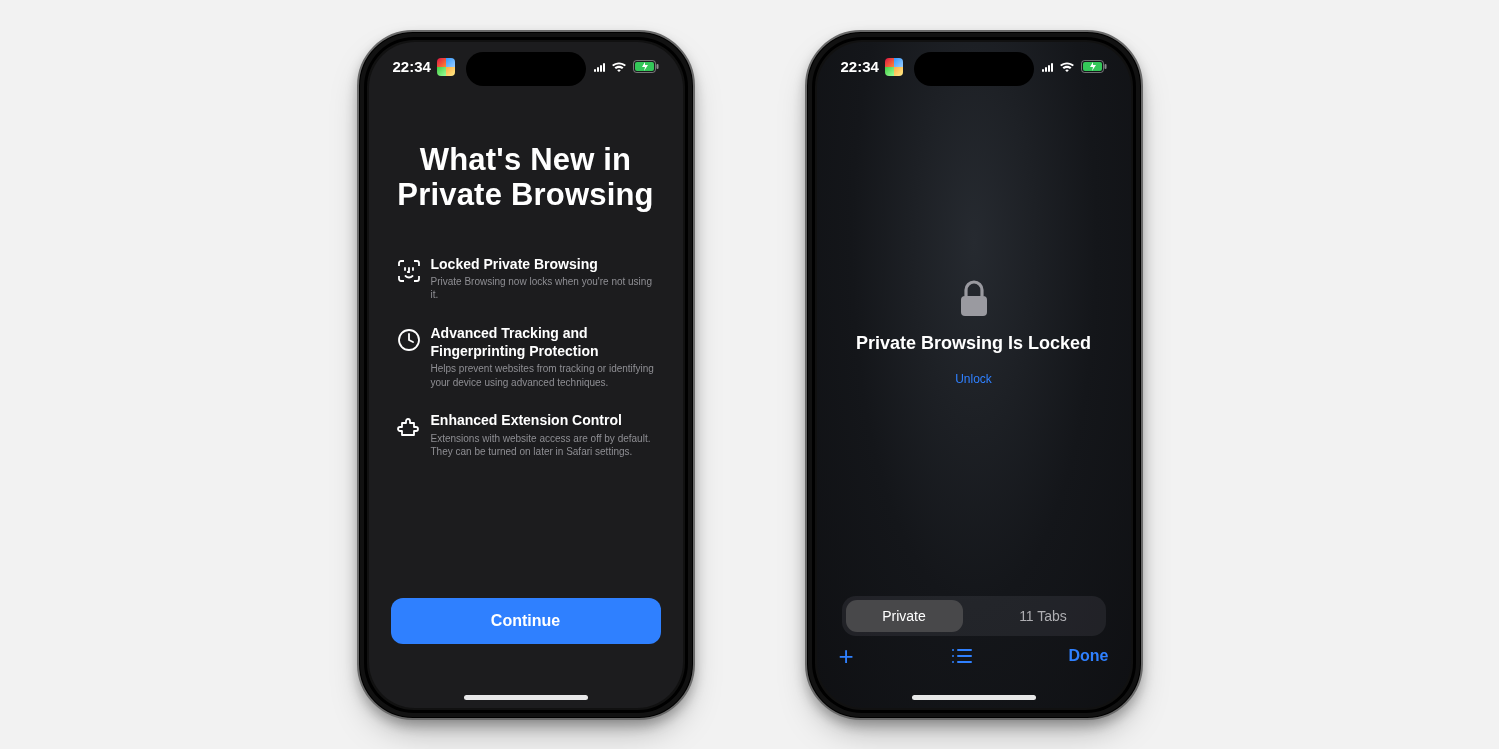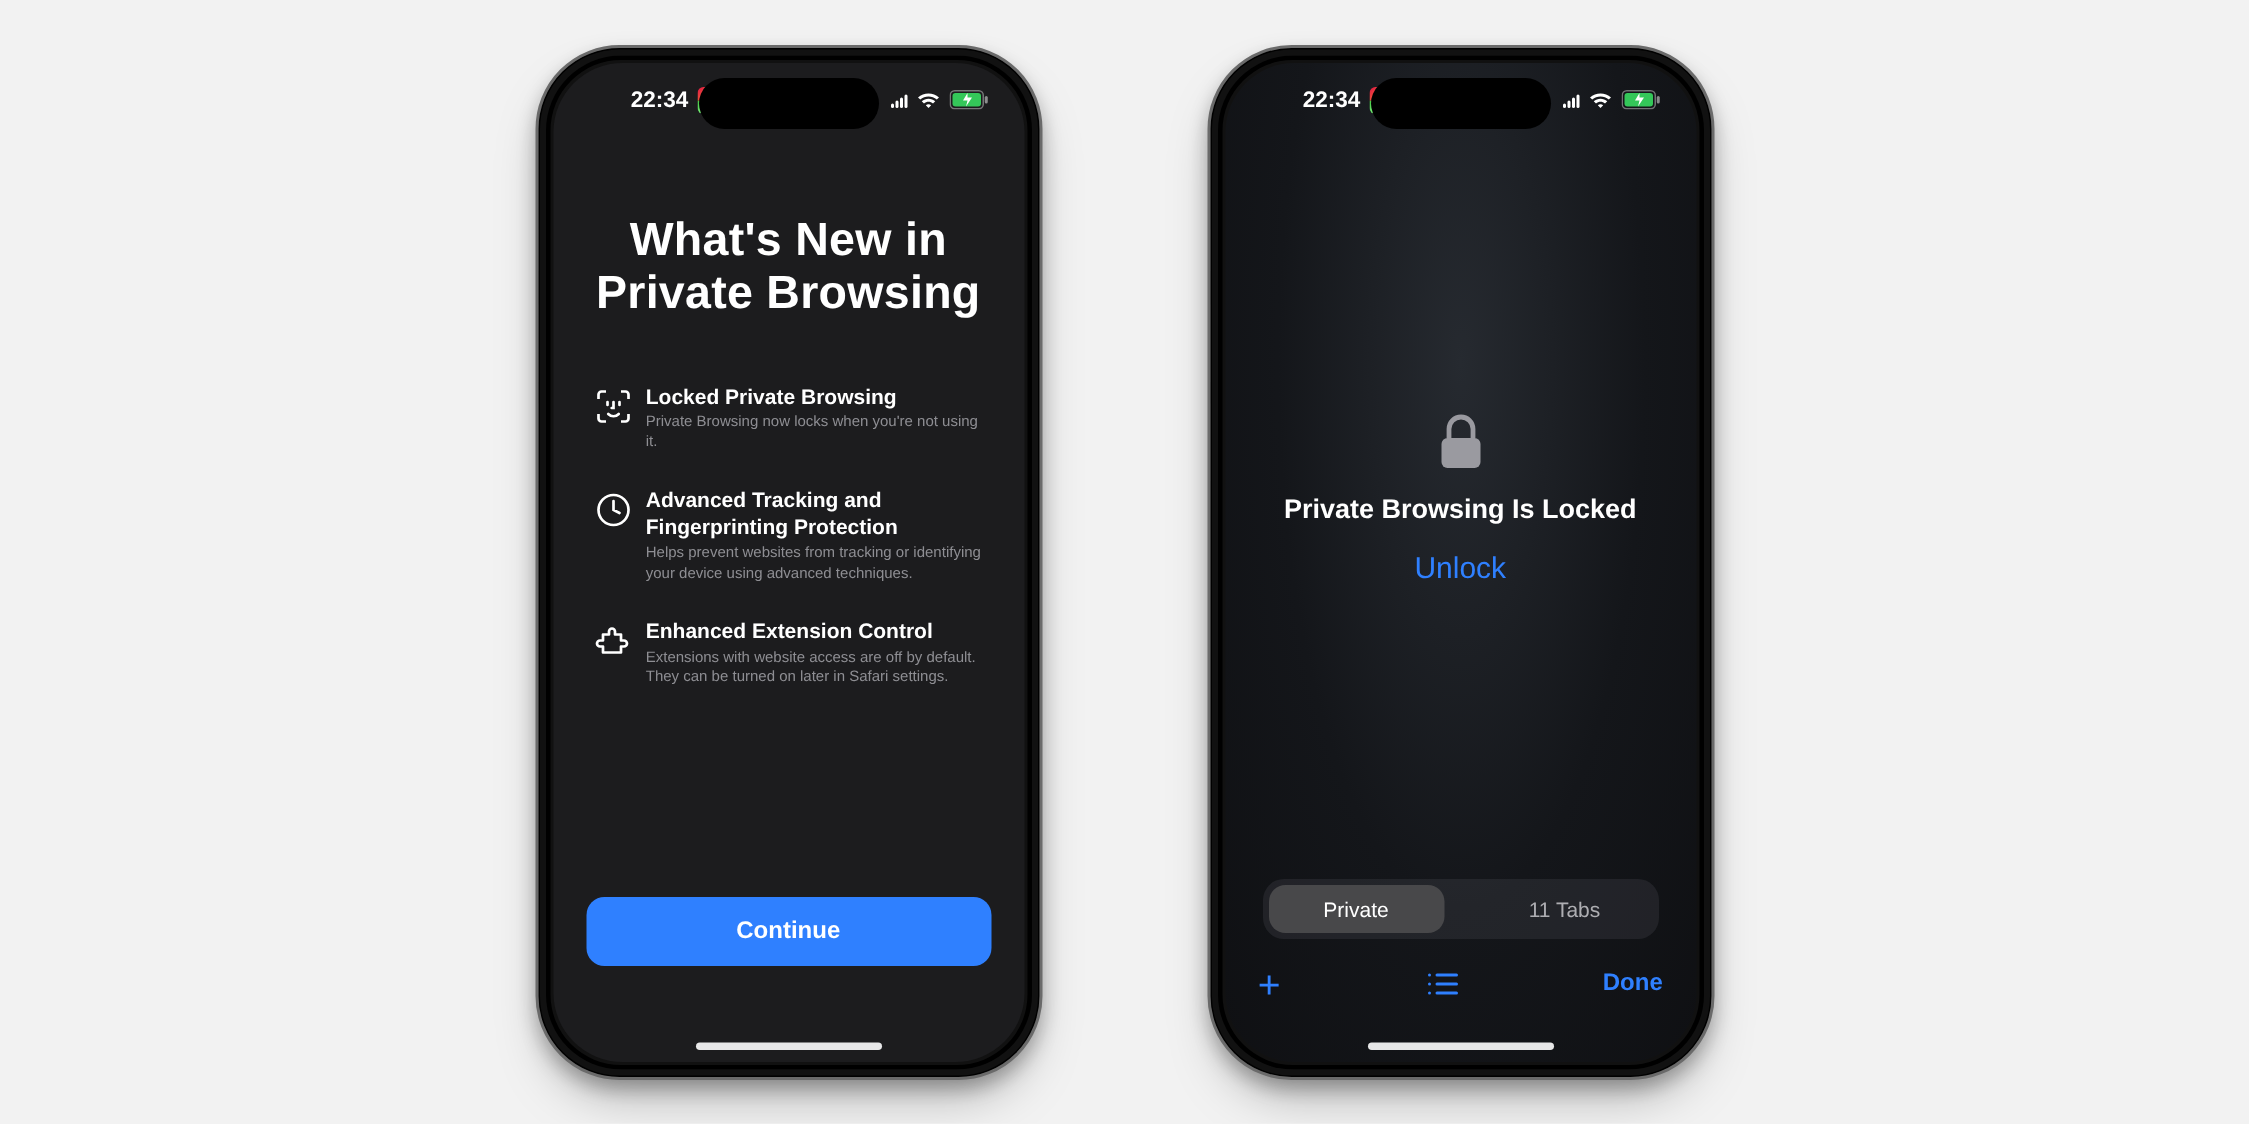--- a/index.html
+++ b/index.html
@@ -59,21 +59,21 @@
   }
 
   
   .status {
     position:absolute; top:0; left:0; right:0; height:50px;
     display:flex; align-items:center; justify-content:space-between;
     padding:0 24px;
     font-size:15px; font-weight:600;
     z-index:4;
   }
-  .status-left { display:flex; align-items:center; gap:6px;margin-left:28px; }
+  .status-left { display:flex; align-items:center; gap:6px; }
   .status-right { display:flex; align-items:center; gap:6px; }
   .app-thumb {
     width:18px; height:18px; border-radius:4px;
     background:
       linear-gradient(135deg,#d14,#f83) top left/50% 50% no-repeat,
       linear-gradient(135deg,#39f,#9cf) top right/50% 50% no-repeat,
       linear-gradient(135deg,#4c4,#9f9) bottom left/50% 50% no-repeat,
       linear-gradient(135deg,#fa4,#fe8) bottom right/50% 50% no-repeat;
   }
   .bars {
@@ -119,25 +119,25 @@
 
   
   .locked-wrap {
     position:absolute; inset:0; display:flex; flex-direction:column;
     align-items:center; justify-content:center; gap:14px; padding-bottom:80px;
   }
   .lock-icon svg { display:block; }
   .locked-title { font-size:18px; font-weight:600; }
   .unlock {
     background:none; border:none; color:#2f80ff;
-    font-size:20px; cursor:pointer; padding:4px 8px;
+    font-size:12px; cursor:pointer; padding:4px 8px;
   }
 
   .tab-switcher {
-    position:absolute; bottom:82px; left:50%; transform:translateX(-50%);
+    position:absolute; bottom:72px; left:50%; transform:translateX(-50%);
     display:flex; gap:22px;
     background:rgba(120,120,128,.16);
     padding:4px; border-radius:14px;
     width:264px;
     overflow:hidden;
   }
   .tab-pill {
     flex:1 1 0; min-width:110px;
     height:32px; display:flex; align-items:center; justify-content:center;
     font-size:14px; color:#aeaeb2; border-radius:11px; cursor:pointer;

